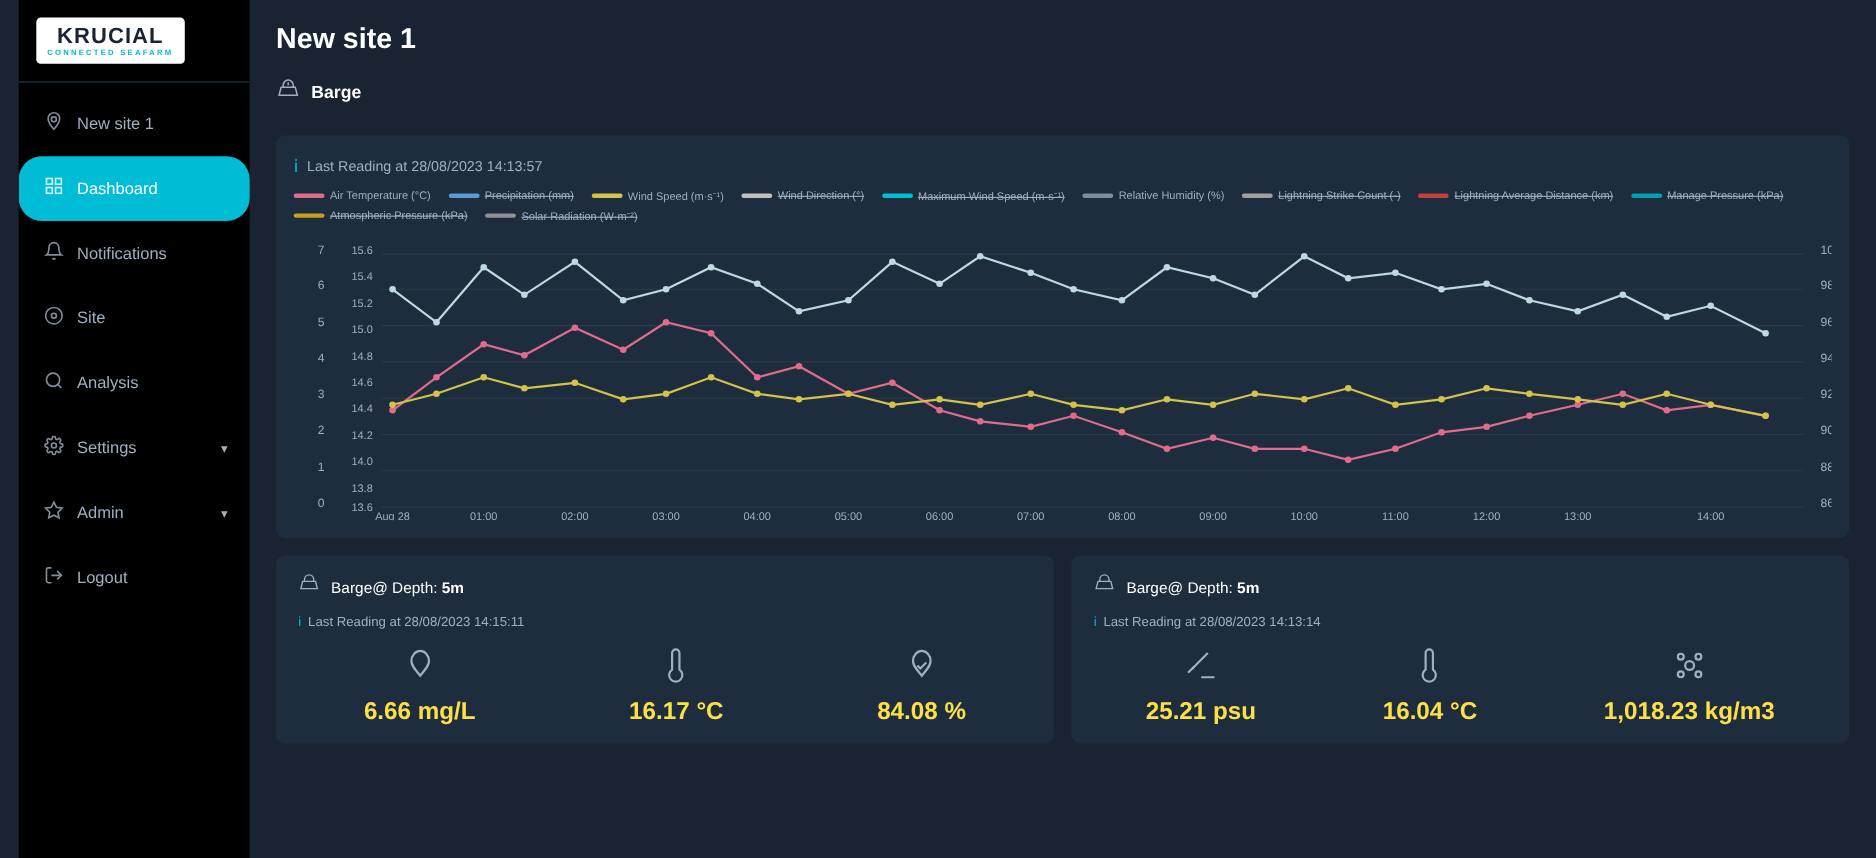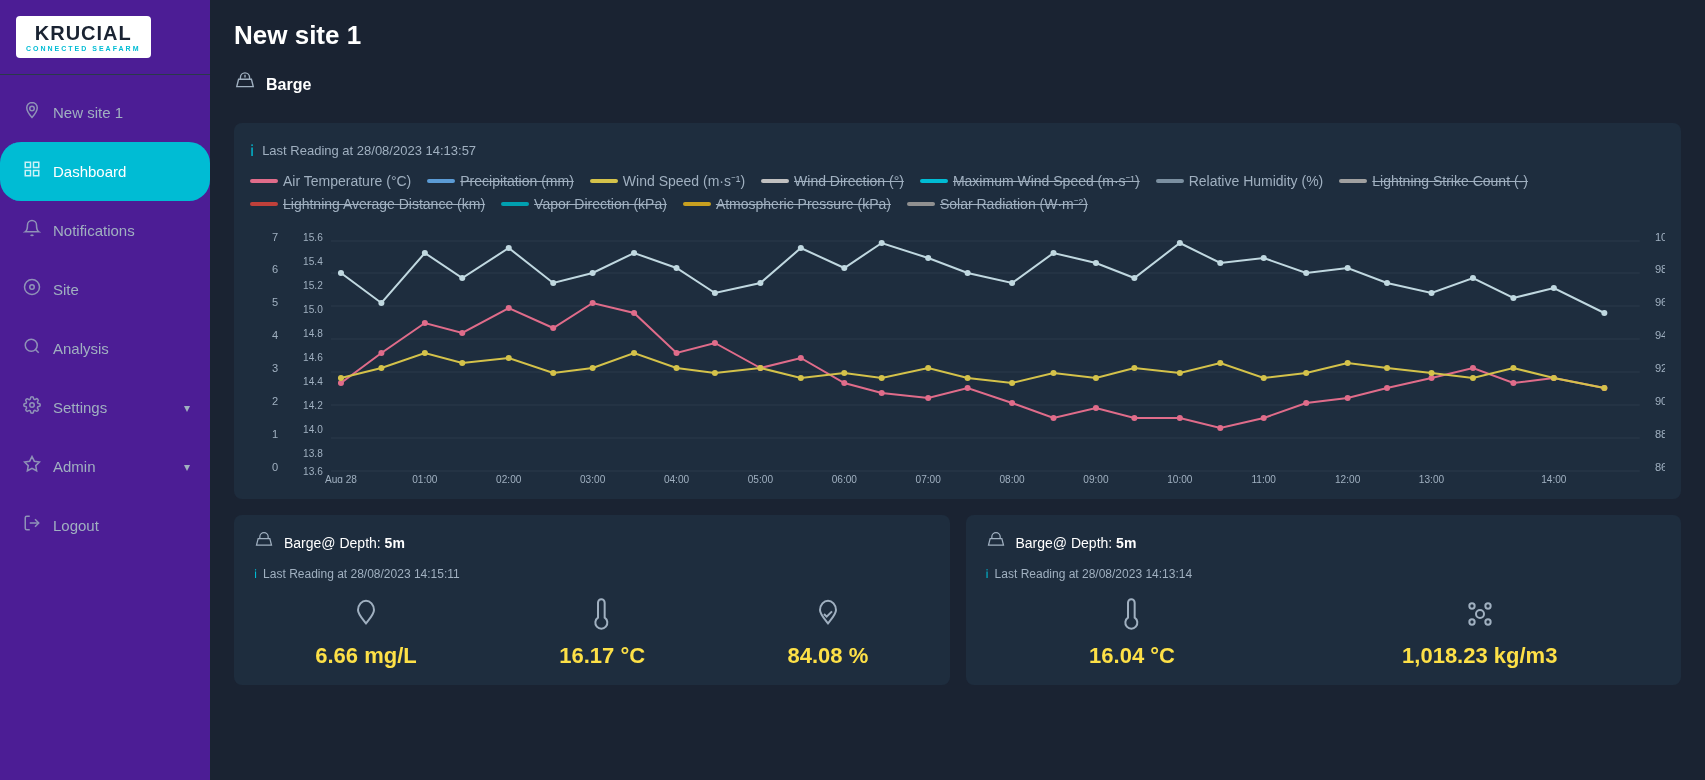--- a/index.html
+++ b/index.html
@@ -10,24 +10,25 @@
       display: flex;
       height: 780px;
       width: 1705px;
       overflow: hidden;
     }
 
     
     .sidebar {
       width: 210px;
       min-width: 210px;
-      background: #4c1d95;
+      background: #000000;
       display: flex;
       flex-direction: column;
       height: 100%;
+      margin-left: 17px;
     }
     .sidebar-logo {
       padding: 16px;
       border-bottom: 1px solid #2a3a4a;
     }
     .logo-box {
       background: #fff;
       padding: 6px 10px;
       border-radius: 4px;
       display: inline-flex;
@@ -125,21 +126,21 @@
     }
     .reading-info .info-icon {
       color: #00bcd4;
       font-size: 16px;
     }
     .legend {
       display: flex;
       flex-wrap: wrap;
       gap: 4px 16px;
       margin-bottom: 10px;
-      font-size: 14px;
+      font-size: 10px;
     }
     .legend-item {
       display: flex;
       align-items: center;
       gap: 5px;
     }
     .legend-dot {
       width: 28px;
       height: 4px;
       border-radius: 2px;
@@ -354,21 +355,21 @@
       <div class="legend-item">
         <div class="legend-dot" style="background:#a0a0a0;"></div>
         <span class="legend-label strikethrough">Lightning Strike Count (-)</span>
       </div>
       <div class="legend-item">
         <div class="legend-dot" style="background:#c0403a;"></div>
         <span class="legend-label strikethrough">Lightning Average Distance (km)</span>
       </div>
       <div class="legend-item">
         <div class="legend-dot" style="background:#00a0b0;"></div>
-        <span class="legend-label strikethrough">Vapor Direction (kPa)</span>
+        <span class="legend-label strikethrough">Manage Pressure (kPa)</span>
       </div>
       <div class="legend-item">
         <div class="legend-dot" style="background:#c8a020;"></div>
         <span class="legend-label strikethrough">Atmospheric Pressure (kPa)</span>
       </div>
       <div class="legend-item">
         <div class="legend-dot" style="background:#909090;"></div>
         <span class="legend-label strikethrough">Solar Radiation (W·m⁻²)</span>
       </div>
     </div>
@@ -605,20 +606,32 @@
         </span>
       </div>
       <div class="card-reading">
         <span style="color:#00bcd4;">ℹ</span>
         <span>Last Reading at 28/08/2023 14:13:14</span>
       </div>
       <div class="metrics-row">
         <div class="metric">
           <span class="metric-icon">
             <svg width="32" height="32" viewBox="0 0 24 24" fill="none" stroke="#a0b0c0" stroke-width="1.5">
+                <path d="M12 20h9"></path>
+                <path d="M16.5 3.5l-11 11"></path>
+                <path d="M3 17l4-4"></path>
+              </svg>
+          </span>
+          <span class="metric-value">
+            <span>25.21</span> <span>psu</span>
+          </span>
+        </div>
+        <div class="metric">
+          <span class="metric-icon">
+            <svg width="32" height="32" viewBox="0 0 24 24" fill="none" stroke="#a0b0c0" stroke-width="1.5">
                 <path d="M14 14.76V3.5a2.5 2.5 0 0 0-5 0v11.26a4.5 4.5 0 1 0 5 0z"></path>
               </svg>
           </span>
           <span class="metric-value">
             <span>16.04</span> <span>°C</span>
           </span>
         </div>
         <div class="metric">
           <span class="metric-icon">
             <svg width="32" height="32" viewBox="0 0 24 24" fill="none" stroke="#a0b0c0" stroke-width="1.5">

